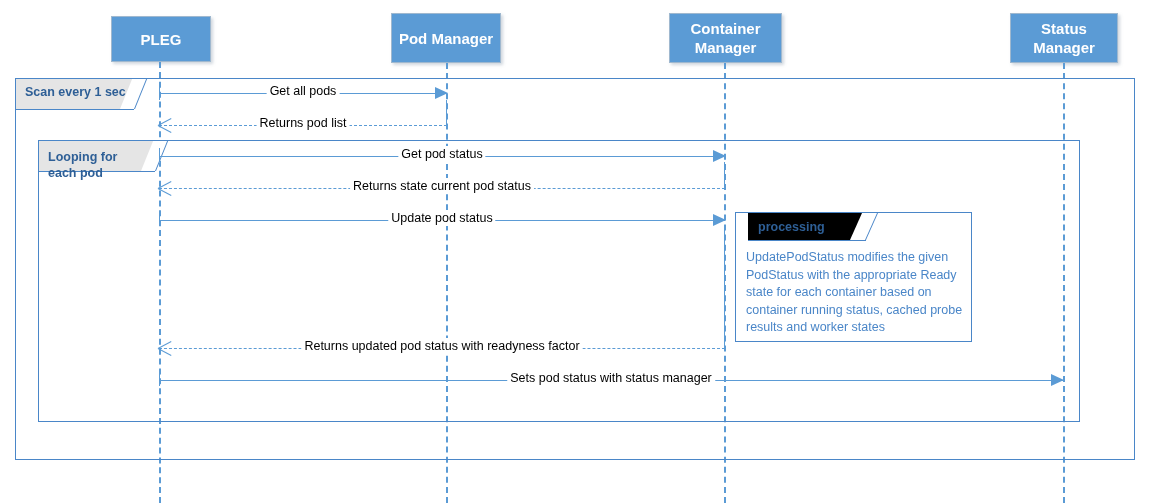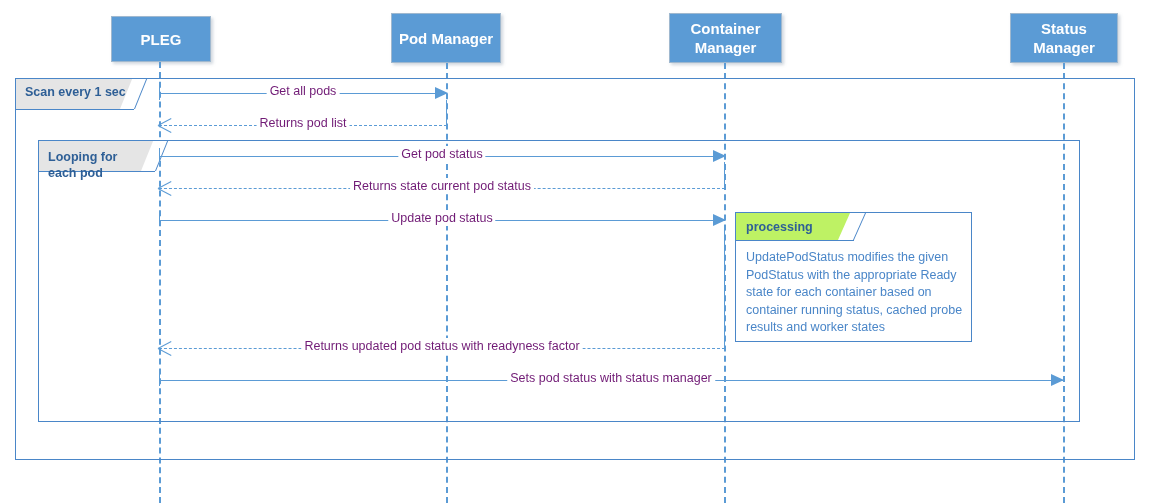--- a/index.html
+++ b/index.html
@@ -79,29 +79,29 @@
 
   
   .note {
     position: absolute;
     border: 1px solid #4A86C8;
     background: #ffffff;
     box-sizing: border-box;
   }
   .note-title {
     position: absolute;
-    left: 0;
+    left: 12px;
     top: 0;
     box-sizing: border-box;
     color: #2E5F96;
     font-weight: bold;
     font-size: 12.5px;
     line-height: 16px;
     padding: 6px 9px 4px 10px;
-    background: #bef264;
+    background: #000000;
     border-bottom: 1px solid #4A86C8;
     border-right: 1px solid #4A86C8;
   }
   .note-title .notch {
     position: absolute;
     top: 0;
     right: -1px;
     width: 15px;
     height: 100%;
     background: #ffffff;
@@ -133,21 +133,21 @@
   }
   .msg.dashed .line {
     border-top: 1.5px dashed #5B9BD5;
   }
   .msg .label {
     position: absolute;
     top: -10px;
     left: 50%;
     transform: translateX(-50%);
     background: #ffffff;
-    color: #701a75;
+    color: #000000;
     font-size: 12.5px;
     line-height: 16px;
     padding: 0 3px;
     white-space: nowrap;
   }
   
   .arrow-solid {
     position: absolute;
     top: -6px;
     right: -1px;

